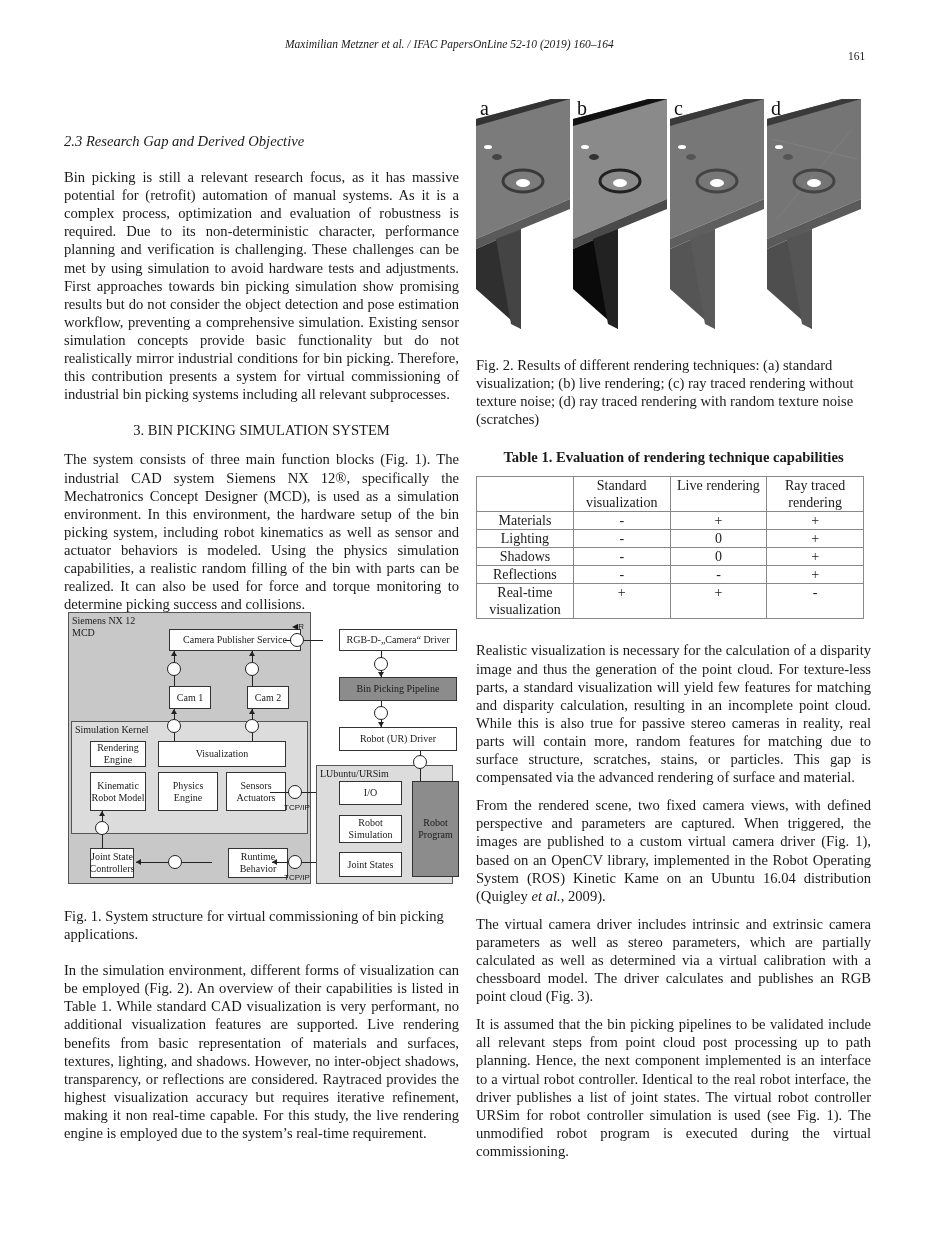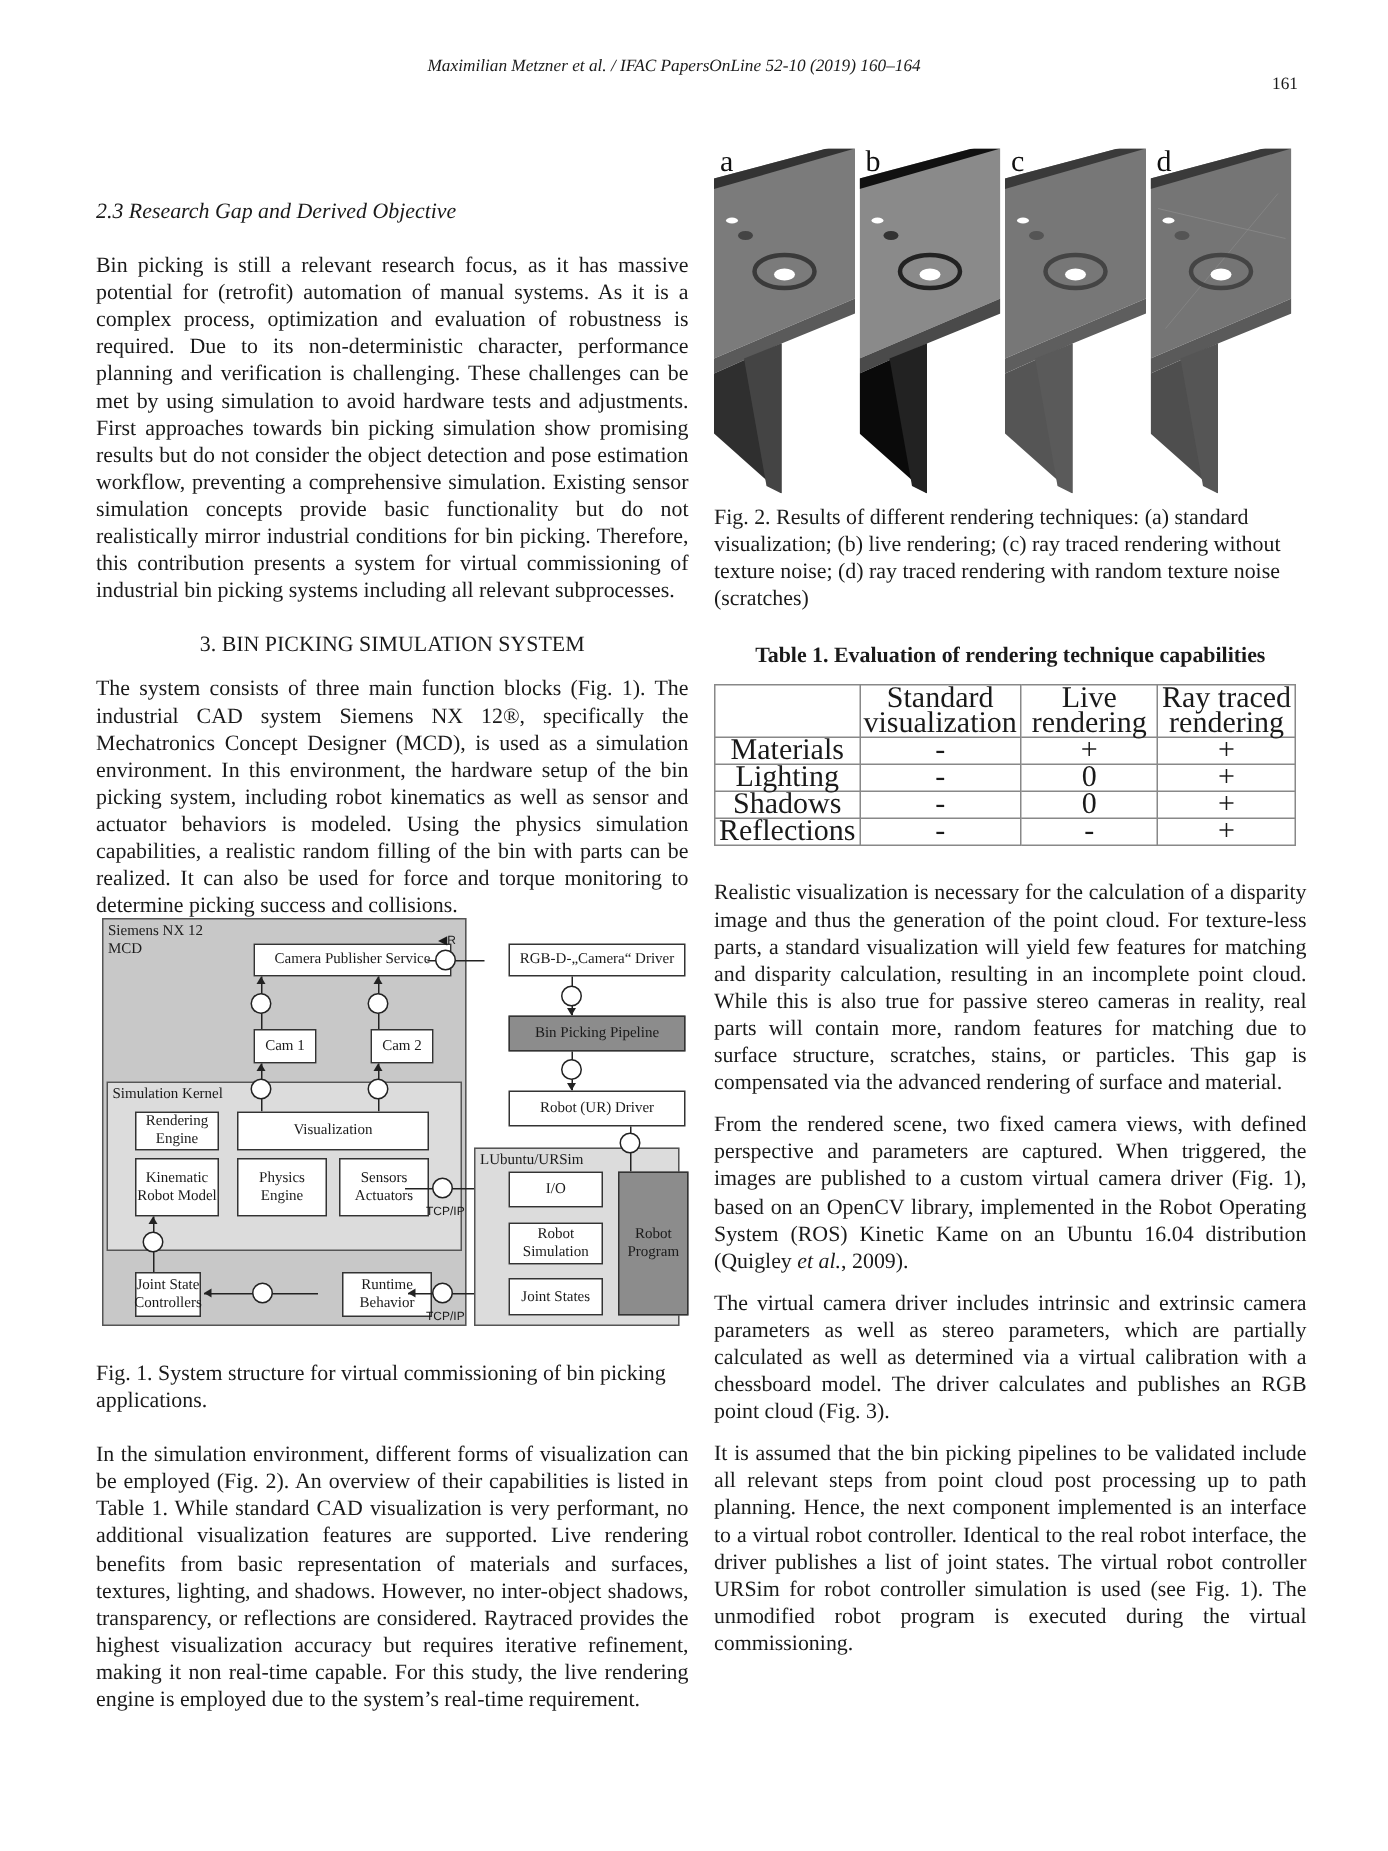--- a/index.html
+++ b/index.html
@@ -27,21 +27,21 @@
   .arrow-up { position: absolute; width: 0; height: 0; border-left: 3px solid transparent; border-right: 3px solid transparent; border-bottom: 5px solid #222; }
   .arrow-down { position: absolute; width: 0; height: 0; border-left: 3px solid transparent; border-right: 3px solid transparent; border-top: 5px solid #222; }
   .arrow-left { position: absolute; width: 0; height: 0; border-top: 3px solid transparent; border-bottom: 3px solid transparent; border-right: 5px solid #222; }
   .small-label { position: absolute; font-family: "Liberation Sans", "DejaVu Sans", sans-serif; font-size: 8px; }
   
   .fig2 { position: absolute; left: 476px; top: 99px; width: 388px; height: 232px; }
   .render-panel { position: absolute; top: 0; width: 94px; height: 230px; overflow: hidden; }
   .panel-letter { position: absolute; top: -2px; left: 4px; font-size: 20px; z-index: 3; color: #111; }
   
   .table-title { font-weight: bold; text-align: center; font-size: 14.6px; margin: 0 0 10px; }
-  table.caps { border-collapse: collapse; width: 388px; font-size: 20px; line-height: 17px; }
+  table.caps { border-collapse: collapse; width: 388px; font-size: 14px; line-height: 17px; }
   table.caps td, table.caps th { border: 1px solid #888; text-align: center; font-weight: normal; padding: 0 2px; vertical-align: top; }
 </style>
 </head>
 <body>
 
 <div class="header">
   <span class="running">Maximilian Metzner  et al. / IFAC PapersOnLine 52-10 (2019) 160–164</span>
   <span class="pageno">161</span>
 </div>
 
@@ -218,21 +218,21 @@
       <line x1="10" y1="120" x2="85" y2="30" stroke="#888" stroke-width="0.5"></line>
       <ellipse cx="47" cy="82" rx="20" ry="11" fill="none" stroke="#444" stroke-width="3"></ellipse>
       <ellipse cx="47" cy="84" rx="7" ry="4" fill="#fff"></ellipse>
       <ellipse cx="12" cy="48" rx="4" ry="2" fill="#fff"></ellipse>
       <ellipse cx="21" cy="58" rx="5" ry="3" fill="#555"></ellipse>
     </svg>
     <span class="panel-letter">d</span>
   </div>
 </div>
 
-<div class="col" style="left:476px;top:336px;">
+<div class="col" style="left:476px;top:356px;">
   <div class="fig-caption" style="margin-bottom:20px;">Fig. 2. Results of different rendering techniques: (a) standard visualization; (b) live rendering; (c) ray traced rendering without texture noise; (d) ray traced rendering with random texture noise (scratches)</div>
   <div class="table-title">Table 1.  Evaluation of rendering technique capabilities</div>
   <table class="caps">
     <tbody>
         <tr>
       <th style="width:97px;"></th>
       <th style="width:97px;">Standard visualization</th>
       <th style="width:97px;">Live rendering</th>
       <th style="width:97px;">Ray traced rendering</th>
     </tr>
@@ -253,20 +253,26 @@
       <td>-</td>
       <td>0</td>
       <td>+</td>
     </tr>
     <tr>
       <td>Reflections</td>
       <td>-</td>
       <td>-</td>
       <td>+</td>
     </tr>
+    <tr>
+      <td>Real-time visualization</td>
+      <td>+</td>
+      <td>+</td>
+      <td>-</td>
+    </tr>
   </tbody>
     </table>
   <div style="height:22px;"></div>
   <p class="para" style="margin-bottom:10px;">Realistic visualization is necessary for the calculation of a disparity image and thus the generation of the point cloud. For texture-less parts, a standard visualization will yield few features for matching and disparity calculation, resulting in an incomplete point cloud. While this is also true for passive stereo cameras in reality, real parts will contain more, random features for matching due to surface structure, scratches, stains, or particles. This gap is compensated via the advanced rendering of surface and material.</p>
   <p class="para" style="margin-bottom:10px;"><span>From the rendered scene, two fixed camera views, with defined perspective and parameters are captured. When triggered, the images are published to a custom virtual camera driver (Fig. 1), based on an OpenCV library, implemented in the Robot Operating System (ROS) Kinetic Kame on an Ubuntu 16.04 distribution (Quigley </span><i>et al.</i><span>, 2009).</span></p>
   <p class="para" style="margin-bottom:10px;">The virtual camera driver includes intrinsic and extrinsic camera parameters as well as stereo parameters, which are partially calculated as well as determined via a virtual calibration with a chessboard model. The driver calculates and publishes an RGB point cloud (Fig. 3).</p>
   <p class="para">It is assumed that the bin picking pipelines to be validated include all relevant steps from point cloud post processing up to path planning. Hence, the next component implemented is an interface to a virtual robot controller. Identical to the real robot interface, the driver publishes a list of joint states. The virtual robot controller URSim for robot controller simulation is used (see Fig. 1). The unmodified robot program is executed during the virtual commissioning.</p>
 </div>
 
 </body></html>

